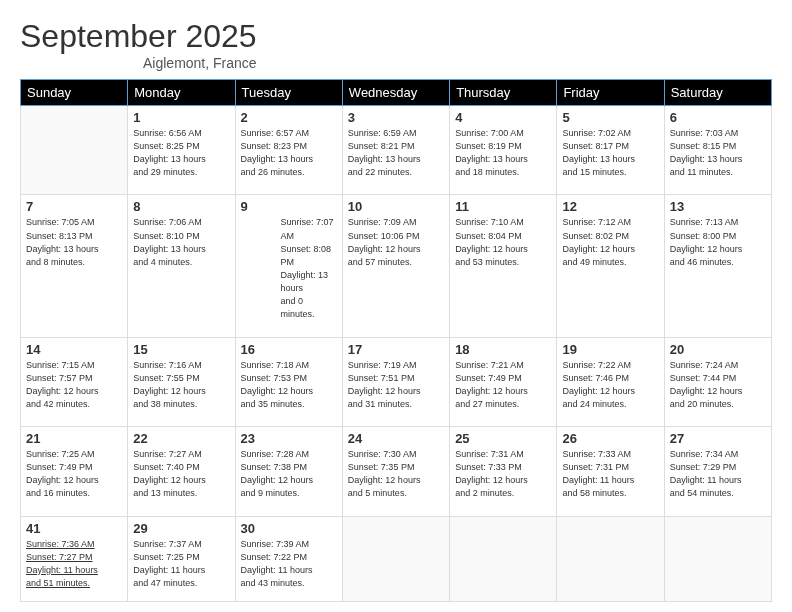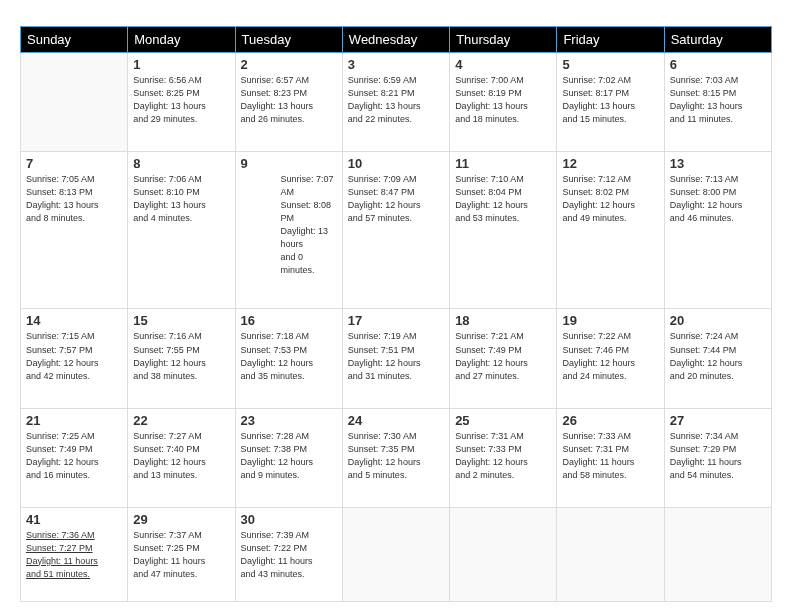--- a/index.html
+++ b/index.html
@@ -100,20 +100,24 @@
     }
     .last-row td {
       height: 70px;
     }
   </style>
 </head>
 <body>
 
 <div class="page">
   <div class="header">
+    <div class="title-section">
+      <div class="month-title">September 2025</div>
+      <div class="location">Aiglemont, France</div>
+    </div>
   </div>
 
   <table class="calendar">
     <thead>
       <tr>
         <th>Sunday</th>
         <th>Monday</th>
         <th>Tuesday</th>
         <th>Wednesday</th>
         <th>Thursday</th>
@@ -185,21 +189,21 @@
           <td>
             <span class="day-number">9</span>
             <div class="day-info" style="white-space: pre-line; margin-left: 40px;">Sunrise: 7:07 AM
 Sunset: 8:08 PM
 Daylight: 13 hours
 and 0 minutes.</div>
           </td>
           <td>
             <span class="day-number">10</span>
             <div class="day-info" style="white-space: pre-line;">Sunrise: 7:09 AM
-Sunset: 8:47 PM
+Sunset: 10:06 PM
 Daylight: 12 hours
 and 57 minutes.</div>
           </td>
           <td>
             <span class="day-number">11</span>
             <div class="day-info" style="white-space: pre-line;">Sunrise: 7:10 AM
 Sunset: 8:04 PM
 Daylight: 12 hours
 and 53 minutes.</div>
           </td>

